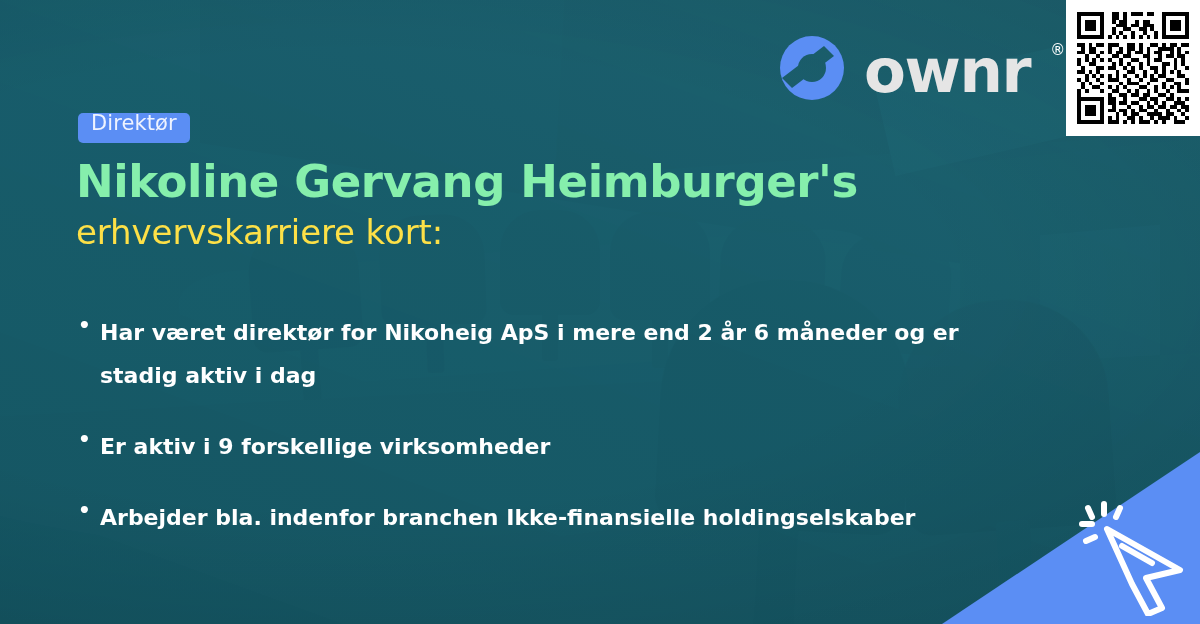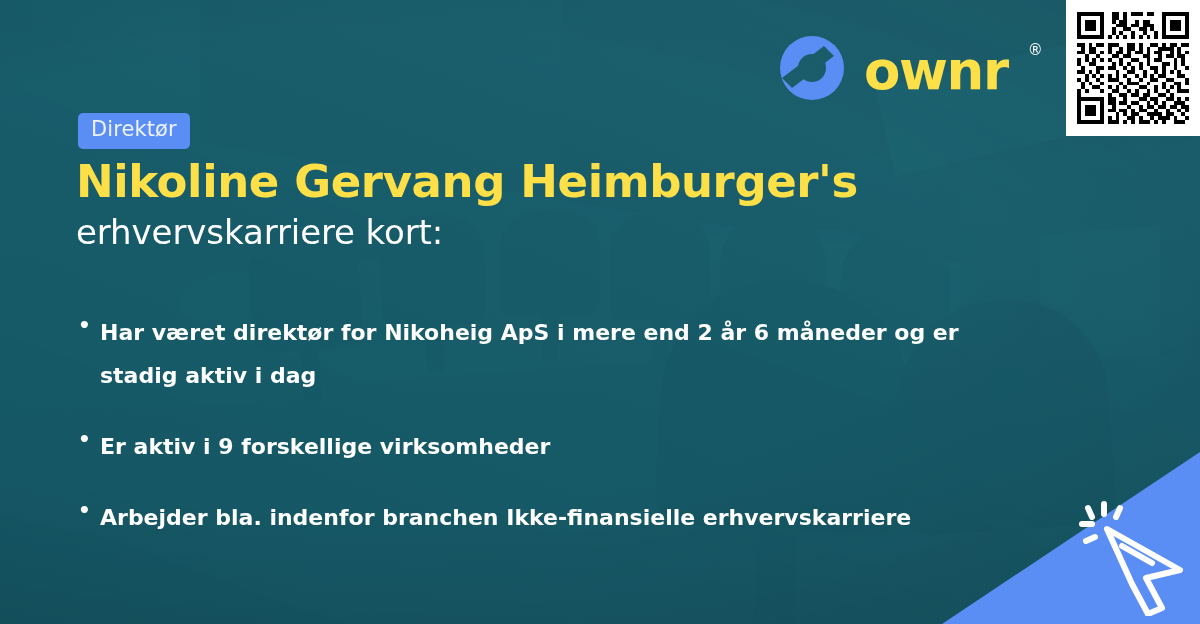--- a/index.html
+++ b/index.html
@@ -129,41 +129,41 @@
   }
 
   .badge {
     position: absolute;
     left: 78px;
     top: 113px;
     background: #5b8ef4;
     color: #eef3ff;
     font-size: 21px;
     line-height: 1;
-    padding: 6px 13px 9px;
+    padding: 0 13px 9px;
     border-radius: 5px;
     letter-spacing: .1px;
   }
 
   .title {
     position: absolute;
     left: 76px;
     top: 155px;
-    color: #fde047;
+    color: #86efac;
     font-size: 45px;
     font-weight: bold;
     letter-spacing: -0.4px;
     white-space: nowrap;
   }
 
   .subtitle {
     position: absolute;
     left: 76px;
     top: 212px;
-    color: #ffffff;
+    color: #fde047;
     font-size: 34px;
     font-weight: normal;
     letter-spacing: -0.1px;
     white-space: nowrap;
   }
 
   .bullets {
     position: absolute;
     left: 78px;
     top: 312px;
@@ -198,22 +198,22 @@
     display: flex;
     align-items: center;
     gap: 18px;
   }
   .logo-mark {
     width: 68px;
     height: 68px;
     flex: 0 0 auto;
   }
   .logo-word {
-    color: #fde047;
-    font-size: 53px;
+    color: #e5e5e5;
+    font-size: 61px;
     font-weight: bold;
     letter-spacing: -1.4px;
     line-height: 1;
     position: relative;
     top: 2px;
     text-align: right;
   }
   .logo-reg {
     color: #ffffff;
     font-size: 15px;
@@ -298,21 +298,21 @@
         <span class="txt">Har været direktør for Nikoheig ApS i mere end 2 år 6 måneder og er stadig aktiv i dag</span>
       </div>
 
       <div class="bullet">
         <span class="dot">•</span>
         <span class="txt">Er aktiv i 9 forskellige virksomheder</span>
       </div>
 
       <div class="bullet">
         <span class="dot">•</span>
-        <span class="txt">Arbejder bla. indenfor branchen Ikke-finansielle erhvervskarriere</span>
+        <span class="txt">Arbejder bla. indenfor branchen Ikke-finansielle holdingselskaber</span>
       </div>
 
     </div>
 
     <div class="logo">
       <span class="logo-mark">
         <svg viewBox="0 0 68 68" width="68" height="68" aria-hidden="true">
           <defs>
             <mask id="swirlMask">
               <rect x="0" y="0" width="68" height="68" fill="#fff"></rect>

